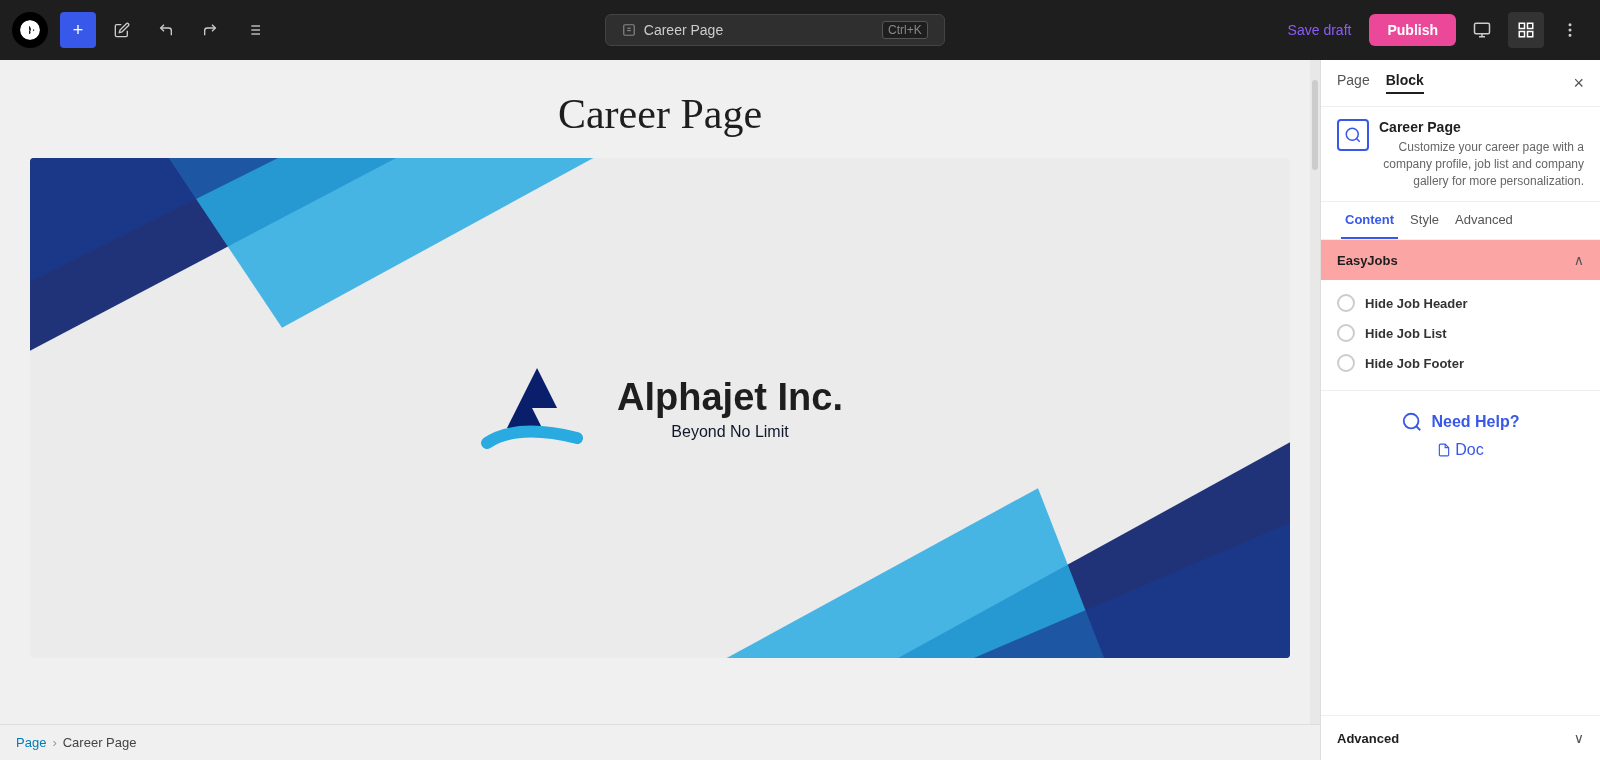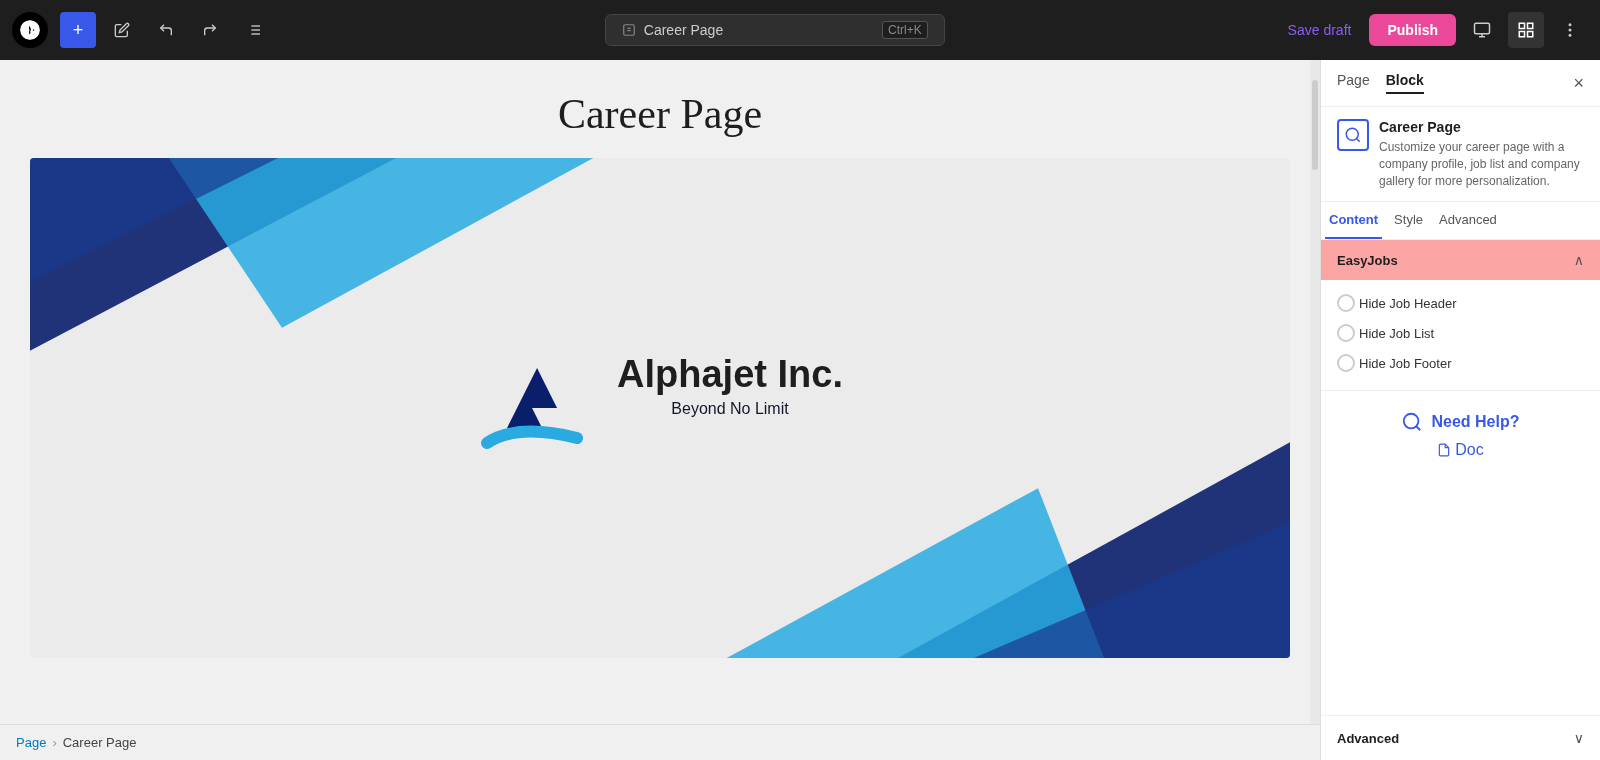--- a/index.html
+++ b/index.html
@@ -141,44 +141,44 @@
     
     .block-info {
       padding: 12px 16px; border-bottom: 1px solid #eee;
       display: flex; align-items: flex-start; gap: 10px;
     }
     .block-icon {
       width: 32px; height: 32px; border: 2px solid #3858e9; border-radius: 4px;
       display: flex; align-items: center; justify-content: center; flex-shrink: 0;
     }
     .block-info-text h3 { font-size: 14px; font-weight: 600; color: #1e1e1e; }
-    .block-info-text p { font-size: 12px; color: #666; margin-top: 4px; line-height: 1.4; }
+    .block-info-text p { font-size: 12px; color: #666; margin-top: 4px; line-height: 1.4; text-align: right; }
 
     
     .content-tabs {
-      display: flex; padding: 0 4px; border-bottom: 1px solid #eee; gap: 8px;
+      display: flex; padding: 0 20px; border-bottom: 1px solid #eee; gap: 8px;
     }
     .content-tab {
       font-size: 13px; color: #555; cursor: pointer; padding: 10px 4px;
       border-bottom: 2px solid transparent;
     }
     .content-tab.active { color: #3858e9; border-bottom-color: #3858e9; font-weight: 600; }
 
     
     .section-header {
       display: flex; align-items: center; justify-content: space-between;
       padding: 12px 16px; cursor: pointer; background: #fca5a5;
     }
     .section-header-label { font-size: 13px; font-weight: 600; color: #1e1e1e; }
     .section-chevron { color: #555; font-size: 14px; }
 
     .section-content { padding: 8px 16px 12px; }
 
     .toggle-row {
-      display: flex; align-items: center; gap: 4px; padding: 6px 0;
+      display: flex; align-items: center; gap: 10px; padding: 6px 0; font-weight: bold;
     }
     .toggle-circle {
       width: 18px; height: 18px; border-radius: 50%; border: 2px solid #ccc;
       background: white; flex-shrink: 0;
     }
     .toggle-label { font-size: 13px; color: #333; }
 
     
     .need-help {
       padding: 20px 16px; text-align: center; border-top: 1px solid #eee;
@@ -325,21 +325,21 @@
           <polygon points="0,0 380,0 0,200" fill="#0a1f6b" opacity="0.9"></polygon>
           <polygon points="100,0 550,0 220,180" fill="#29abe2" opacity="0.85"></polygon>
           <polygon points="0,0 280,0 0,140" fill="#1a3a8f" opacity="0.7"></polygon>
 
           <polygon points="1100,500 700,500 1100,280" fill="#0a1f6b" opacity="0.9"></polygon>
           <polygon points="950,500 550,500 880,320" fill="#29abe2" opacity="0.85"></polygon>
           <polygon points="1100,500 750,500 1100,350" fill="#1a3a8f" opacity="0.7"></polygon>
         </svg>
 
         <div class="company-center">
-          <div style="display:flex; align-items:flex-start; gap: 20px;">
+          <div style="display:flex; align-items:center; gap: 20px;">
 
             <svg width="120" height="110" viewBox="0 0 120 110" xmlns="http://www.w3.org/2000/svg">
 
               <polygon points="20,95 60,15 80,55 55,55 65,75 30,75" fill="#0a1f6b"></polygon>
 
               <path d="M10,90 Q40,70 100,85" stroke="#29abe2" stroke-width="12" fill="none" stroke-linecap="round"></path>
             </svg>
             <div>
               <div style="font-size: 38px; font-weight: 700; color: #1e1e1e; white-space: nowrap;">Alphajet Inc.</div>
               <div style="font-size: 16px; color: #0f172a; text-align: center; margin-top: 4px;">Beyond No Limit</div>

